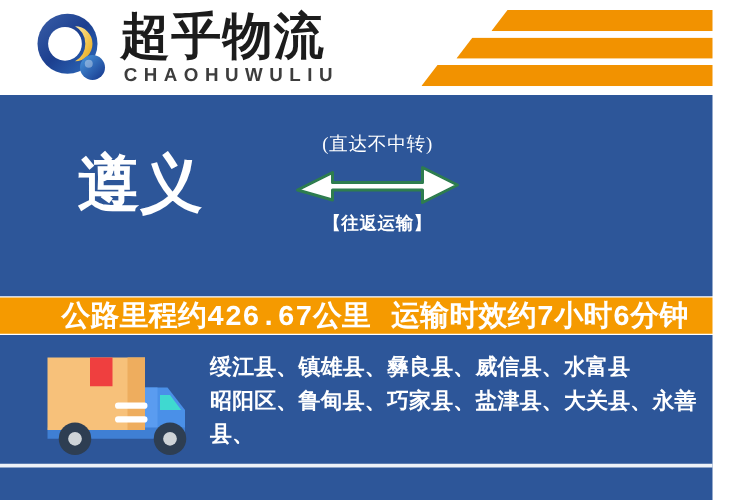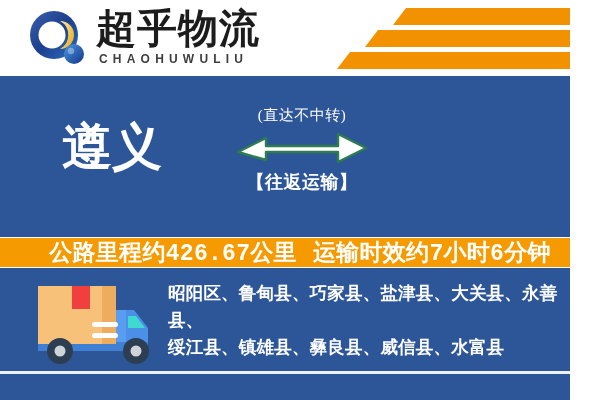--- a/index.html
+++ b/index.html
@@ -41,21 +41,21 @@
     letter-spacing: 1px;
     color: #1c1c1c;
     line-height: 46px;
     white-space: nowrap;
   }
   .brand-en {
     position: absolute;
     left: 99px; top: 52px;
     font-family: "Liberation Sans", sans-serif;
     font-weight: bold;
-    font-size: 12px;
+    font-size: 15px;
     letter-spacing: 5.2px;
     color: #3d3d3d;
     white-space: nowrap;
   }
   .stripes {
     position: absolute;
     right: 0; top: 6px;
     width: 268px; height: 66px;
   }
   .stripe {
@@ -102,21 +102,21 @@
     letter-spacing: 0.5px;
     white-space: nowrap;
   }
   .mid-arrow {
     margin: 5px auto 4px;
     width: 132px; height: 36px;
   }
   .mid-arrow svg { display: block; }
   .mid-tag {
     font-family: "Liberation Serif", serif;
-    font-size: 18px;
+    font-size: 14px;
     font-weight: bold;
     color: #ffffff;
     letter-spacing: 0.5px;
     white-space: nowrap;
   }
 
   
   .info-bar {
     position: absolute;
     left: 0; top: 238px;
@@ -254,20 +254,20 @@
         <rect x="74" y="55" width="26" height="5" rx="2.5" fill="#ffffff"></rect>
 
         <circle cx="42" cy="73" r="13" fill="#2e3e52"></circle>
         <circle cx="42" cy="73" r="5.5" fill="#cfd4d8"></circle>
         <circle cx="118" cy="73" r="13" fill="#2e3e52"></circle>
         <circle cx="118" cy="73" r="5.5" fill="#cfd4d8"></circle>
       </svg>
     </div>
 
     <div class="coverage-text">
+      <div>绥江县、镇雄县、彝良县、威信县、水富县</div>
       <div>昭阳区、鲁甸县、巧家县、盐津县、大关县、永善县、</div>
-      <div>绥江县、镇雄县、彝良县、威信县、水富县</div>
     </div>
 
     <div class="ground-line"></div>
   </div>
 
 </div>
 
 </body></html>

